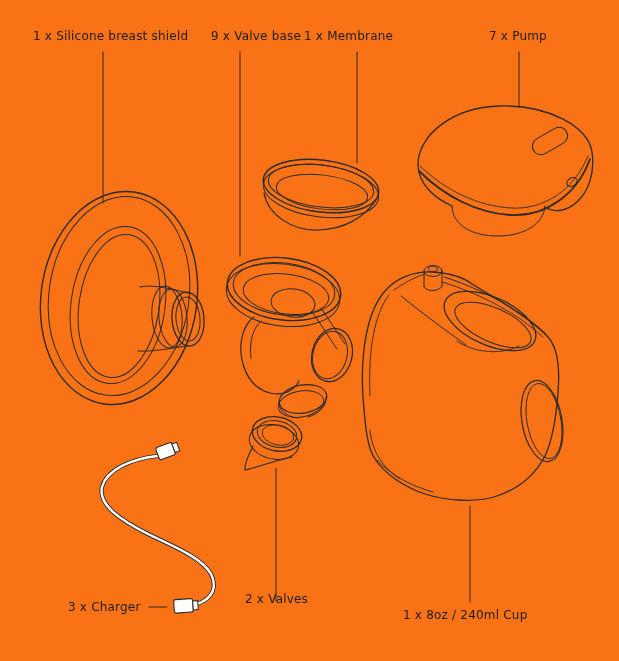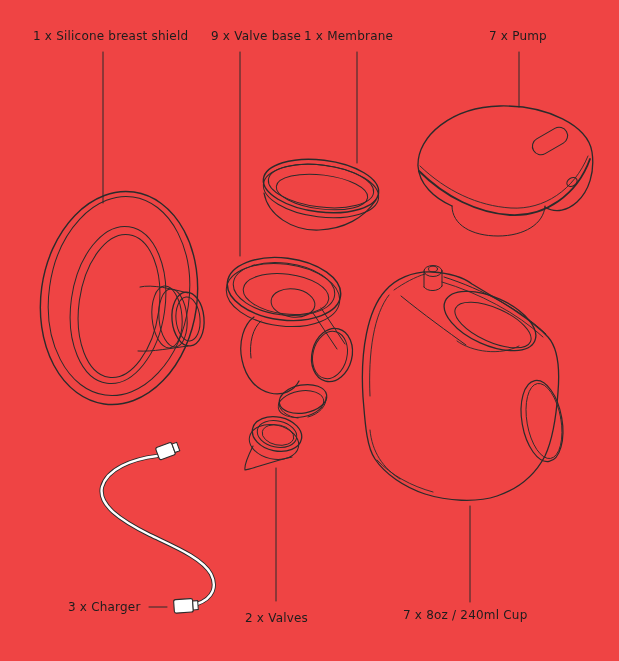--- a/index.html
+++ b/index.html
@@ -1,19 +1,19 @@
 <!DOCTYPE html>
 <html><head>
 <meta charset="utf-8">
 <style>
   html,body{margin:0;padding:0;background:#ffffff;}
   .canvas{
     position:relative;
     width:619px;height:661px;
-    background:#ef4444;
+    background:#f97316;
     font-family:"DejaVu Sans","Liberation Sans",sans-serif;
     overflow:hidden;
   }
   .art{position:absolute;left:0;top:0;}
   .part-label{
     position:absolute;
     font-size:12px;
     line-height:14px;
     color:#1d1d1d;
     letter-spacing:0.2px;
@@ -128,16 +128,16 @@
         <rect x="8" y="-4.5" width="5" height="9" fill="#ffffff"></rect>
       </g>
     </g>
   </svg>
 
   <div class="part-label" style="left:33px;top:29px">1 x Silicone breast shield</div>
   <div class="part-label" style="left:211px;top:29px">9 x Valve base</div>
   <div class="part-label" style="left:304px;top:29px">1 x Membrane</div>
   <div class="part-label" style="left:489px;top:29px">7 x Pump</div>
   <div class="part-label" style="left:68px;top:600px">3 x Charger</div>
-  <div class="part-label" style="left:245px;top:611px">2 x Valves</div>
-  <div class="part-label" style="left:403px;top:608px">7 x 8oz / 240ml Cup</div>
+  <div class="part-label" style="left:245px;top:592px">2 x Valves</div>
+  <div class="part-label" style="left:403px;top:608px">1 x 8oz / 240ml Cup</div>
 
 </div>
 
 </body></html>

